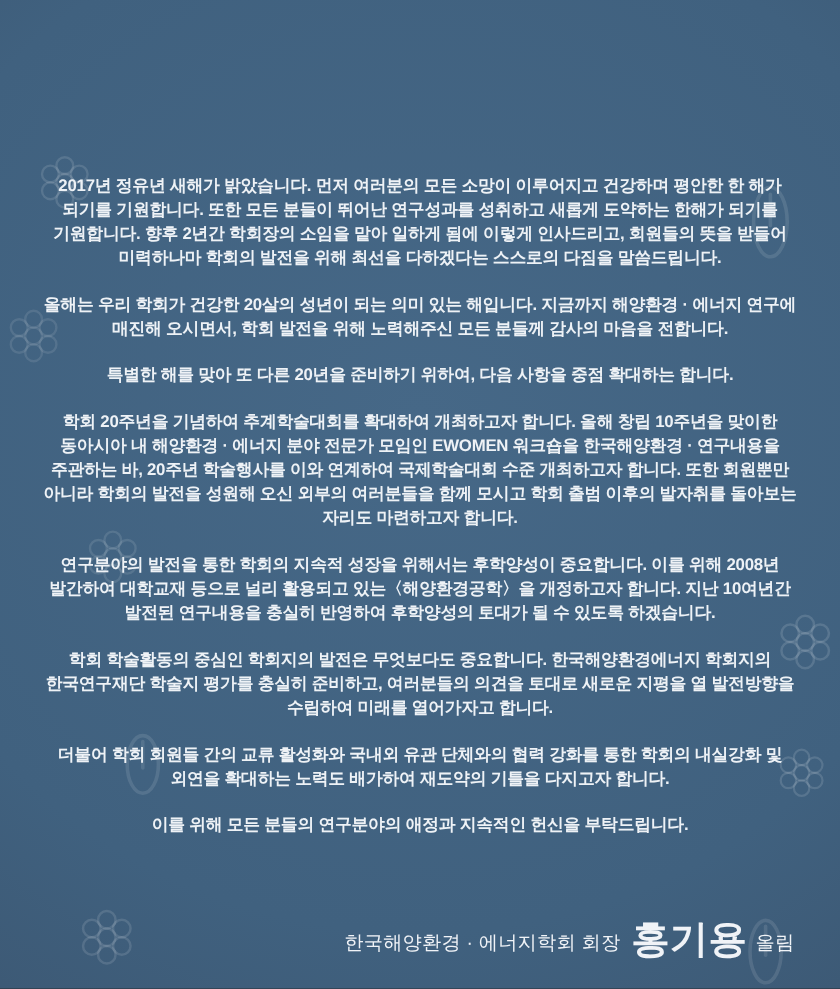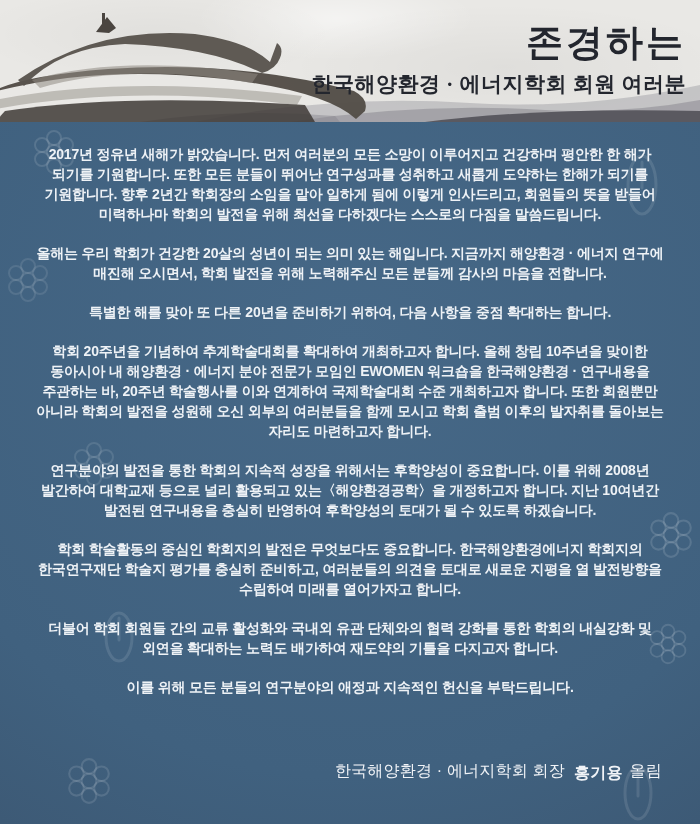--- a/index.html
+++ b/index.html
@@ -30,54 +30,29 @@
     position:absolute;top:122px;left:0;width:700px;height:702px;
     box-sizing:border-box;padding:22px 36px 0 36px;
   }
   .letter p{
     margin:0 0 19px 0;text-align:center;color:#eef2f6;
     font-size:14px;line-height:20px;letter-spacing:-0.2px;word-break:keep-all;font-weight:bold;
   }
   .closing{margin-top:64px;text-align:right;padding-right:2px;color:#f0f3f7;}
   .closing .date{font-size:16px;letter-spacing:0.5px;}
   .closing .signline{margin-top:12px;font-size:16px;letter-spacing:0.2px;}
-  .closing .name{font-size:16px;font-weight:bold;margin:15px 7px 0 9px;vertical-align:-2px;font-family:Liberation Mono, monospace;}
+  .closing .name{font-size:32px;font-weight:bold;margin:15px 7px 0 9px;vertical-align:-2px;font-family:Liberation Mono, monospace;}
   
   .orn{position:absolute;pointer-events:none;}
 </style>
 </head>
 <body>
 
 <div class="page">
 
-  <div class="header">
-    <svg class="art" width="700" height="122" viewBox="0 0 700 122" aria-hidden="true">
-
-      <path d="M195,122 Q330,94 470,103 Q585,110 700,85 L700,122 Z" fill="#9a99a0" opacity="0.45"></path>
-      <path d="M290,122 Q420,102 545,110 Q625,114 700,100 L700,122 Z" fill="#7e7d86" opacity="0.45"></path>
-      <path d="M425,122 Q545,107 700,111 L700,122 Z" fill="#47464e" opacity="0.8"></path>
-      <path d="M140,122 Q235,108 335,116 L340,122 Z" fill="#8b8a92" opacity="0.5"></path>
-
-      <path d="M-10,122 L-10,93 Q95,64 225,79 Q325,91 356,119 L365,111 Q369,99 354,91 Q238,60 108,69 Q18,76 -10,93 Z" fill="#524d47" opacity="0.96"></path>
-      <path d="M-10,101 Q125,74 302,96 L297,105 Q130,84 -10,110 Z" fill="#948f88" opacity="0.5"></path>
-
-      <path d="M5,111 Q125,93 305,105 L315,122 L-5,122 Z" fill="#3e3a36" opacity="0.85"></path>
-
-      <path d="M18,80 Q95,26 195,34 Q248,41 270,62 L277,43 Q284,48 280,58 Q276,69 262,73 Q210,47 125,44 Q60,47 24,86 Z" fill="#57524c" opacity="0.95"></path>
-      <path d="M32,80 Q120,54 258,74 L252,83 Q130,62 40,88 Z" fill="#8f8a83" opacity="0.55"></path>
-
-      <path d="M96,32 l11,-15 l9,11 l-7,5 Z" fill="#4a4540"></path>
-      <rect x="102" y="13" width="3" height="17" fill="#4a4540"></rect>
-    </svg>
-
-    <div class="title-block">
-      <div class="title-main">존경하는</div>
-      <div class="title-sub">한국해양환경 · 에너지학회 회원 여러분</div>
-    </div>
-  </div>
 
   <svg class="orn" style="left:30px;top:128px" width="48" height="48" viewBox="0 0 48 48">
     <g fill="none" stroke="rgba(255,255,255,0.12)" stroke-width="2">
       <circle cx="24" cy="24" r="7"></circle>
         <circle cx="24" cy="10" r="7"></circle>
         <circle cx="36" cy="17" r="7"></circle>
       <circle cx="36" cy="31" r="7"></circle>
         <circle cx="24" cy="38" r="7"></circle>
         <circle cx="12" cy="31" r="7"></circle>
         <circle cx="12" cy="17" r="7"></circle>

